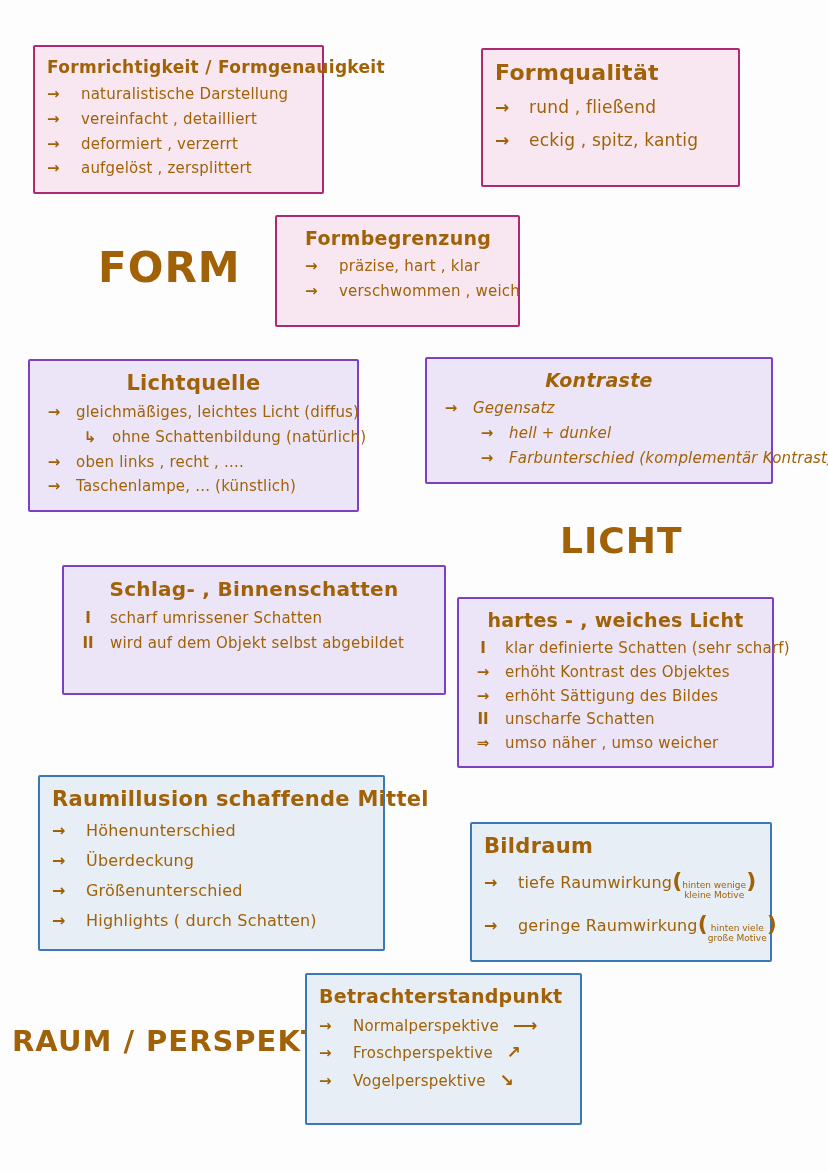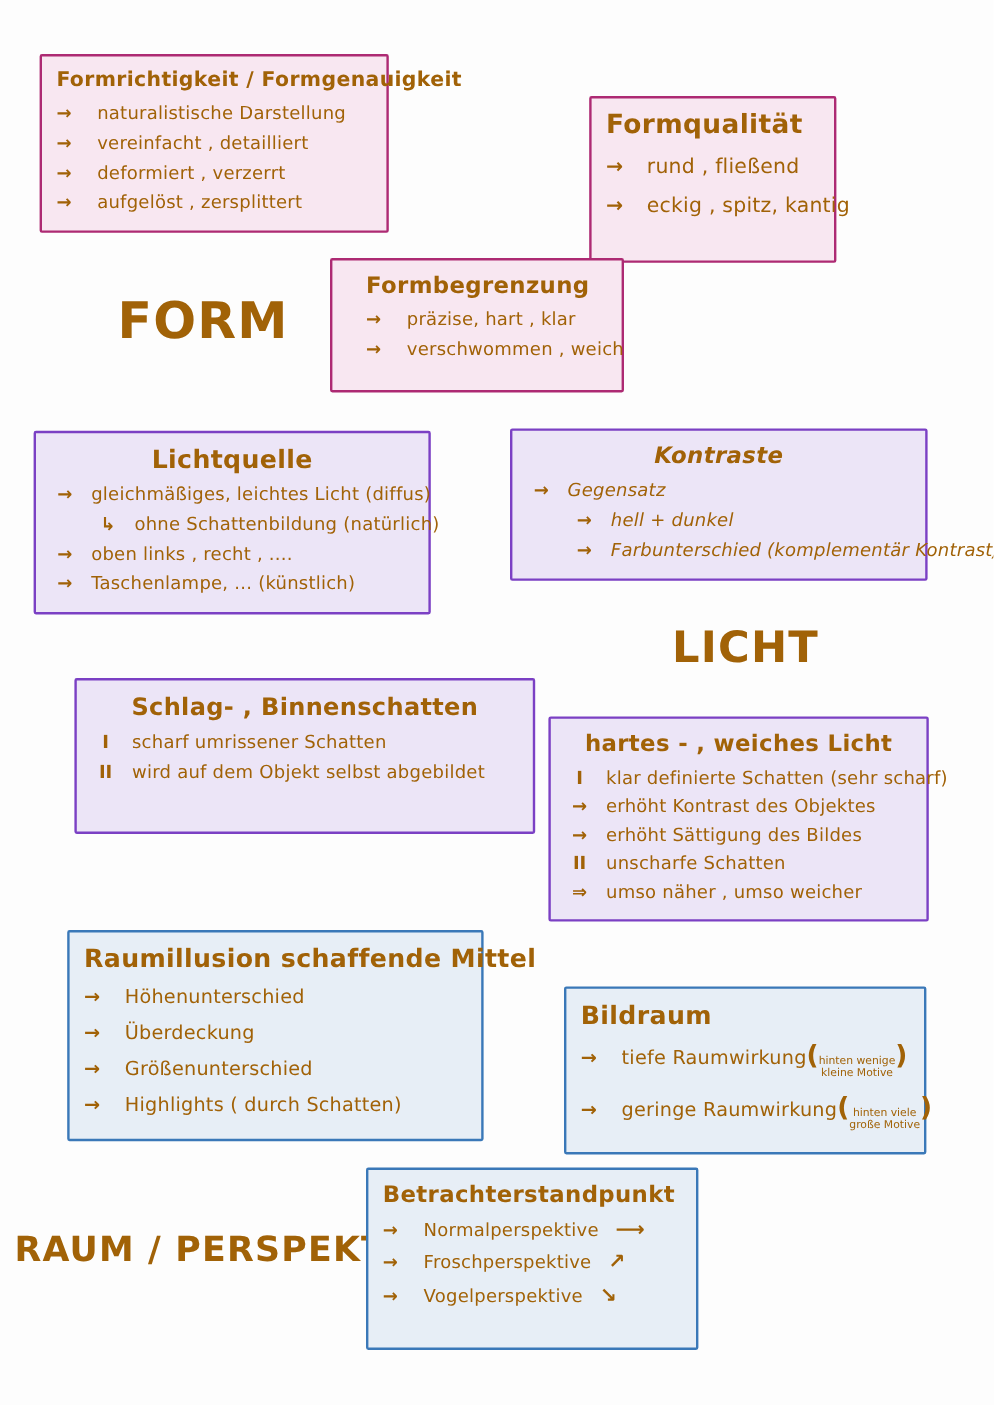--- a/index.html
+++ b/index.html
@@ -54,29 +54,29 @@
     font-weight: bold;
     letter-spacing: 1px;
     white-space: nowrap;
   }
   .heading.form  { left: 98px;  top: 243px;  font-size: 42px; }
   .heading.licht { left: 560px; top: 520px;  font-size: 36px; }
   .heading.raum  { left: 12px;  top: 1024px; font-size: 29px; }
 
   
   .b-formrichtigkeit { left: 33px;  top: 45px;  width: 291px; min-height: 145px; }
-  .b-formqualitaet   { left: 491px; top: 48px;  width: 206px; min-height: 139px; margin-top: 32px; }
+  .b-formqualitaet   { left: 481px; top: 48px;  width: 259px; min-height: 139px; }
   .b-formqualitaet .item { font-size: 17px; margin: 12px 0; }
   .b-formbegrenzung  { left: 275px; top: 215px; width: 245px; min-height: 112px; padding-left: 28px; }
   .b-lichtquelle     { left: 28px;  top: 359px; width: 331px; min-height: 153px; }
   .b-kontraste       { left: 425px; top: 357px; width: 348px; min-height: 127px; font-style: italic; }
   .b-schlagschatten  { left: 62px;  top: 565px; width: 384px; min-height: 130px; }
   .b-harteslicht     { left: 457px; top: 597px; width: 317px; min-height: 162px; }
   .b-harteslicht .item { margin: 5px 0; }
-  .b-raumillusion    { left: 38px;  top: 775px; width: 347px; min-height: 170px; margin-left: 18px; }
+  .b-raumillusion    { left: 38px;  top: 775px; width: 347px; min-height: 170px; }
   .b-raumillusion .item { margin: 10px 0; font-size: 16px; }
   .b-raumillusion .box-title { font-size: 21px; }
   .b-bildraum        { left: 470px; top: 822px; width: 302px; min-height: 121px; }
   .b-bildraum .box-title { font-size: 21px; }
   .b-bildraum .item { font-size: 16px; margin: 9px 0; }
   .b-betrachter      { left: 305px; top: 973px; width: 277px; min-height: 152px; }
 
   .bigparen { font-size: 22px; font-weight: bold; vertical-align: middle; }
   .stack {
     display: inline-flex;

